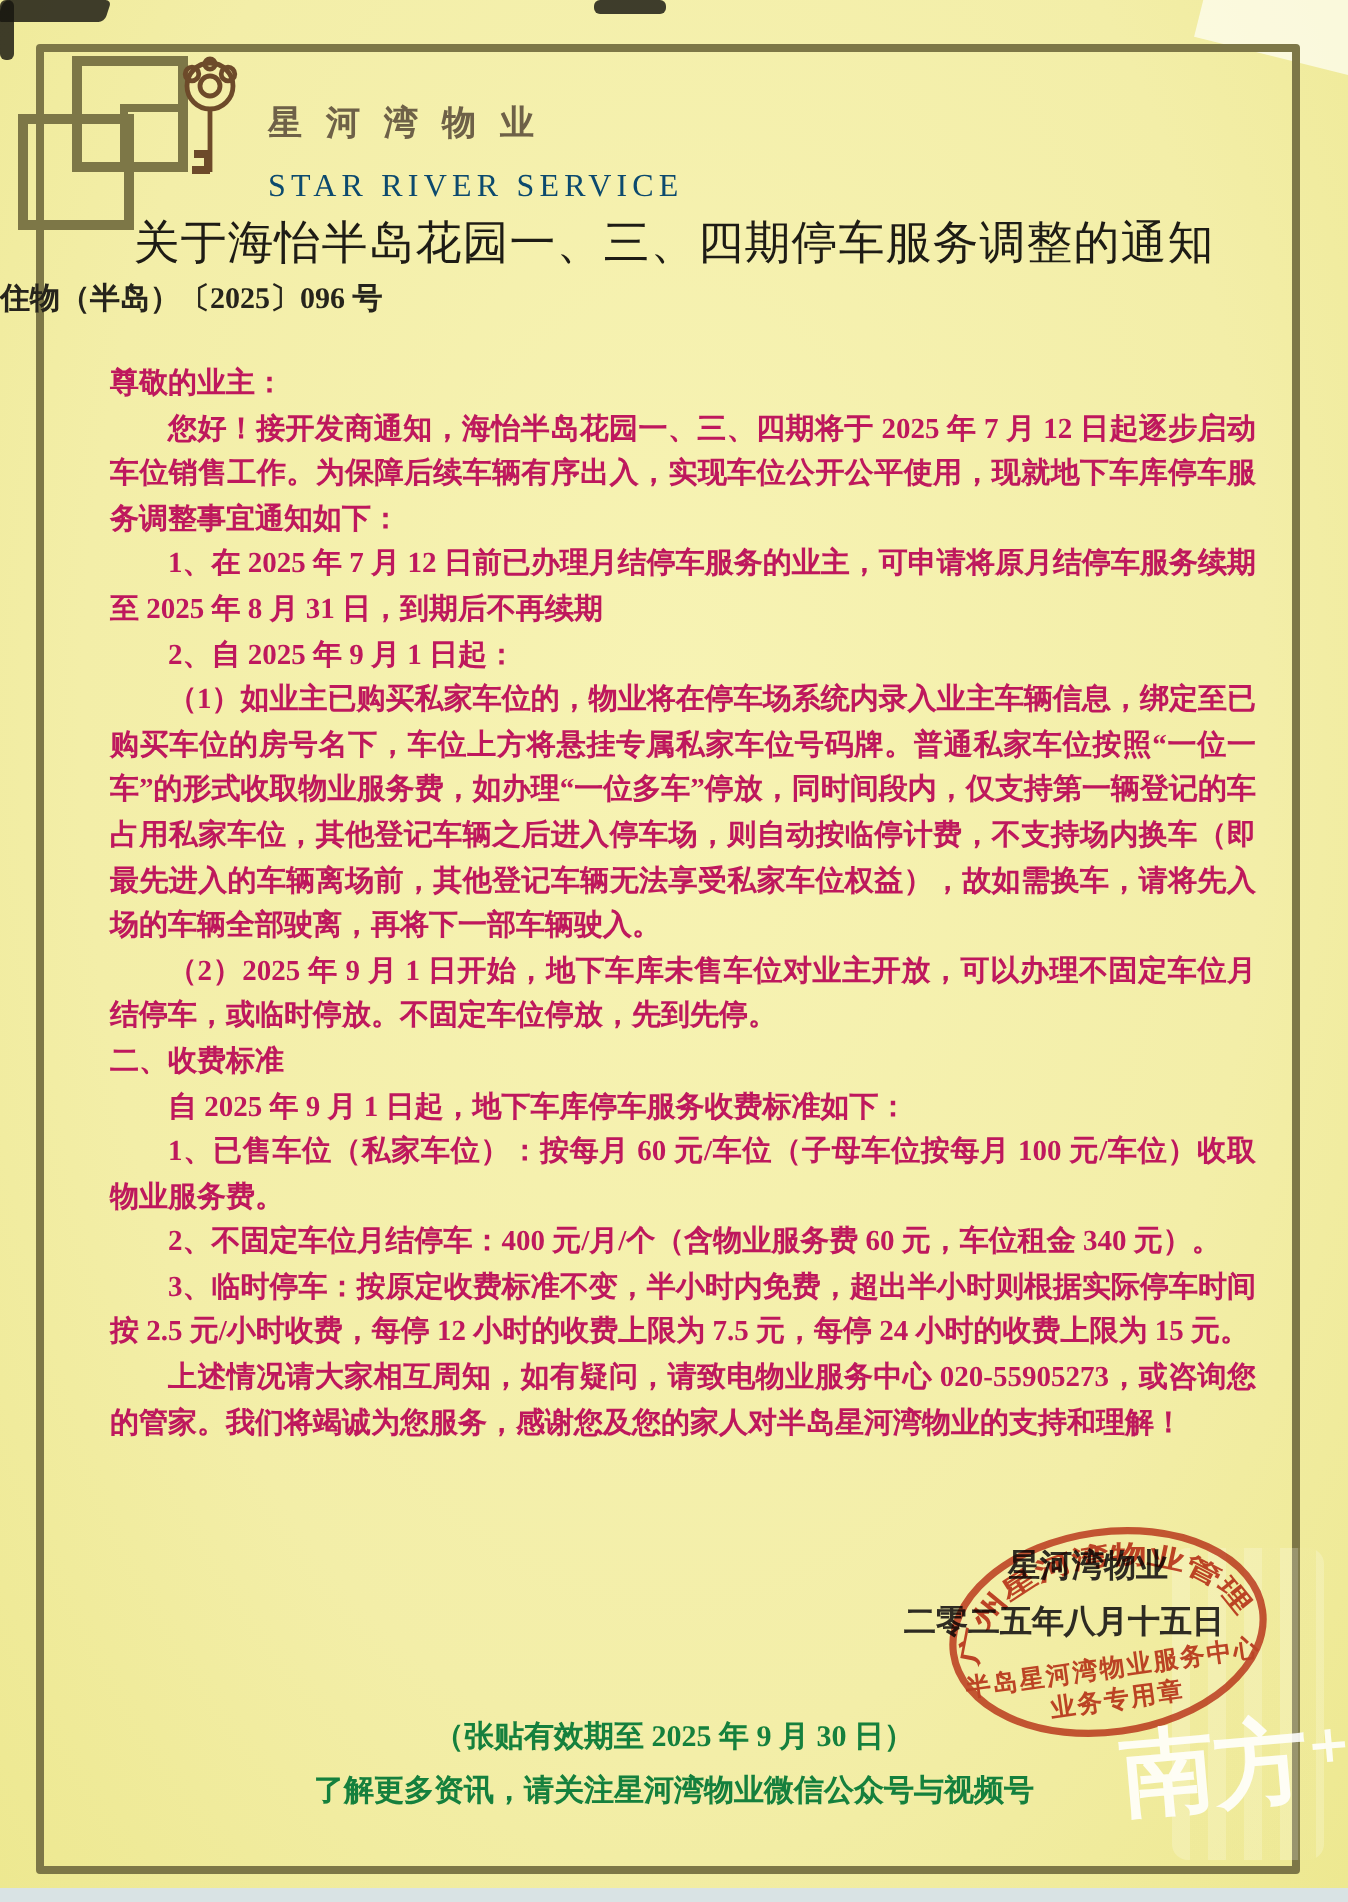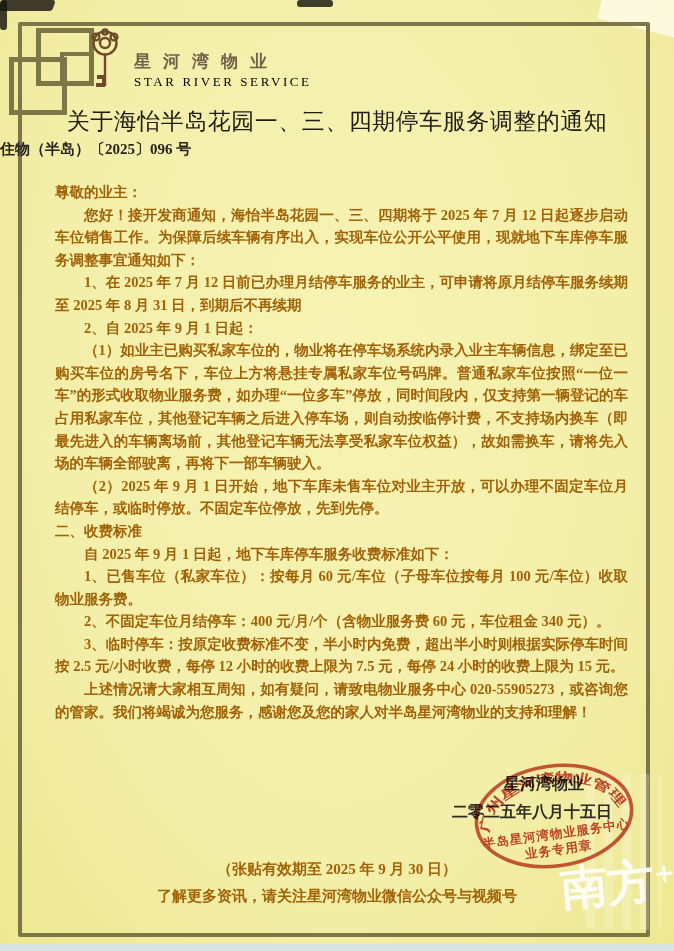--- a/index.html
+++ b/index.html
@@ -22,31 +22,31 @@
   .knot-sq{position:absolute;border:5px solid #7d7747;background:transparent}
   .knot-sq.a{left:36px;top:28px;width:48px;height:48px}
   .knot-sq.b{left:9px;top:57px;width:48px;height:48px}
   .knot-sq.c{left:60px;top:52px;width:26px;height:26px;border-width:4px}
 
   
   .logo{position:absolute;left:88px;top:28px;display:flex;align-items:flex-start;gap:12px}
   .key-wrap{width:34px;height:66px;flex:0 0 auto}
   .brand-col{padding-top:22px}
   .brand-cn{font-size:17px;font-weight:bold;letter-spacing:12px;color:#6e6148;white-space:nowrap}
-  .brand-en{font-size:13px;letter-spacing:2.6px;color:#000000;margin-top:1px;white-space:nowrap}
+  .brand-en{font-size:16px;letter-spacing:2.6px;color:#0c4a6e;margin-top:12px;white-space:nowrap}
 
   
   .title{position:absolute;left:0;right:0;top:106px;text-align:center;
     font-size:23px;font-weight:normal;color:#1e1c15;letter-spacing:.5px}
   .docnum{position:absolute;left:0;right:0;top:140px;text-align:left;
     font-size:15px;font-weight:bold;color:#26241c}
 
   
   .body-text{position:absolute;left:55px;right:46px;top:181px;
-    font-size:14.5px;line-height:22.6px;font-weight:bold;color:#a16207;
+    font-size:14.5px;line-height:22.6px;font-weight:bold;color:#be185d;
     text-align:justify}
   .body-text p{margin:0}
   .body-text .indent{text-indent:2em}
 
   
   .sig{position:absolute;right:62px;top:770px;text-align:right;z-index:2;
     font-size:16px;font-weight:bold;color:#2e2b22;line-height:28px}
 
   
   .stamp{position:absolute;left:471px;top:762px;width:166px;height:108px;
@@ -55,21 +55,21 @@
   .stamp-center{position:absolute;left:0;right:0;top:64px;text-align:center;
     color:#c23a28;font-weight:bold;font-size:12.5px;line-height:16px;letter-spacing:1px}
 
   
   .ghost{position:absolute;left:586px;top:774px;width:76px;height:156px;z-index:1;opacity:.4;
     background:repeating-linear-gradient(90deg,rgba(255,255,248,.55) 0 9px,rgba(243,238,190,.15) 9px 18px);
     border-radius:8px}
 
   
   .footer{position:absolute;left:0;right:0;top:856px;text-align:center;
-    font-size:15px;font-weight:bold;color:#a16207;line-height:27px}
+    font-size:15px;font-weight:bold;color:#15803d;line-height:27px}
 
   
   .watermark{position:absolute;left:560px;top:854px;z-index:4;
     color:rgba(255,255,255,.88);font-weight:bold;font-size:47px;line-height:46px;
     transform:rotate(-5deg);font-family:"DejaVu Sans",sans-serif;white-space:nowrap}
   .watermark sup{font-size:26px;vertical-align:14px}
 </style>
 </head>
 <body>
 

